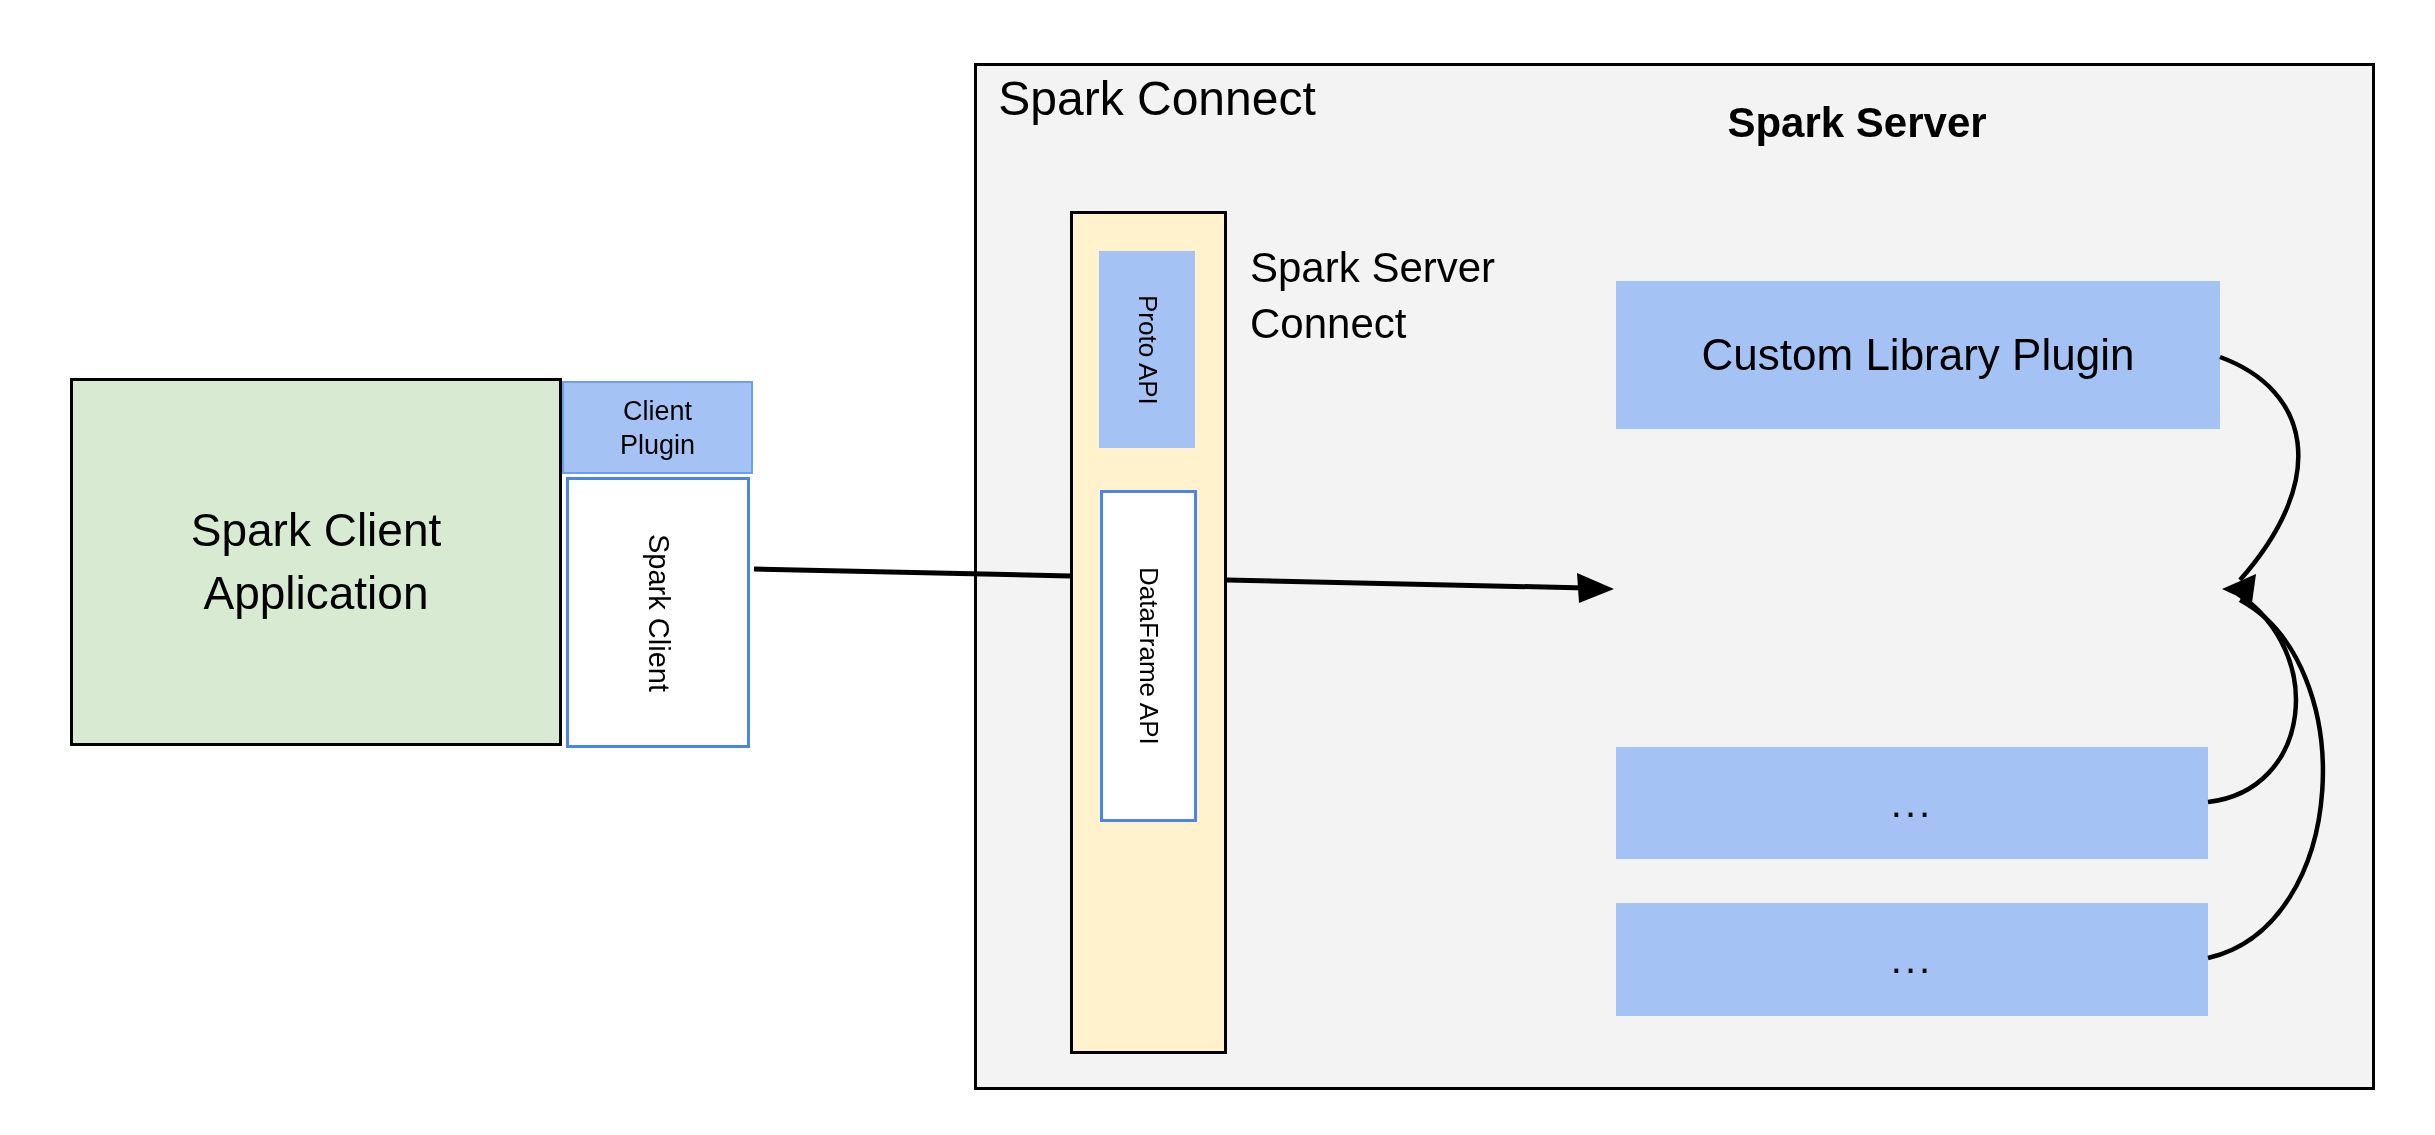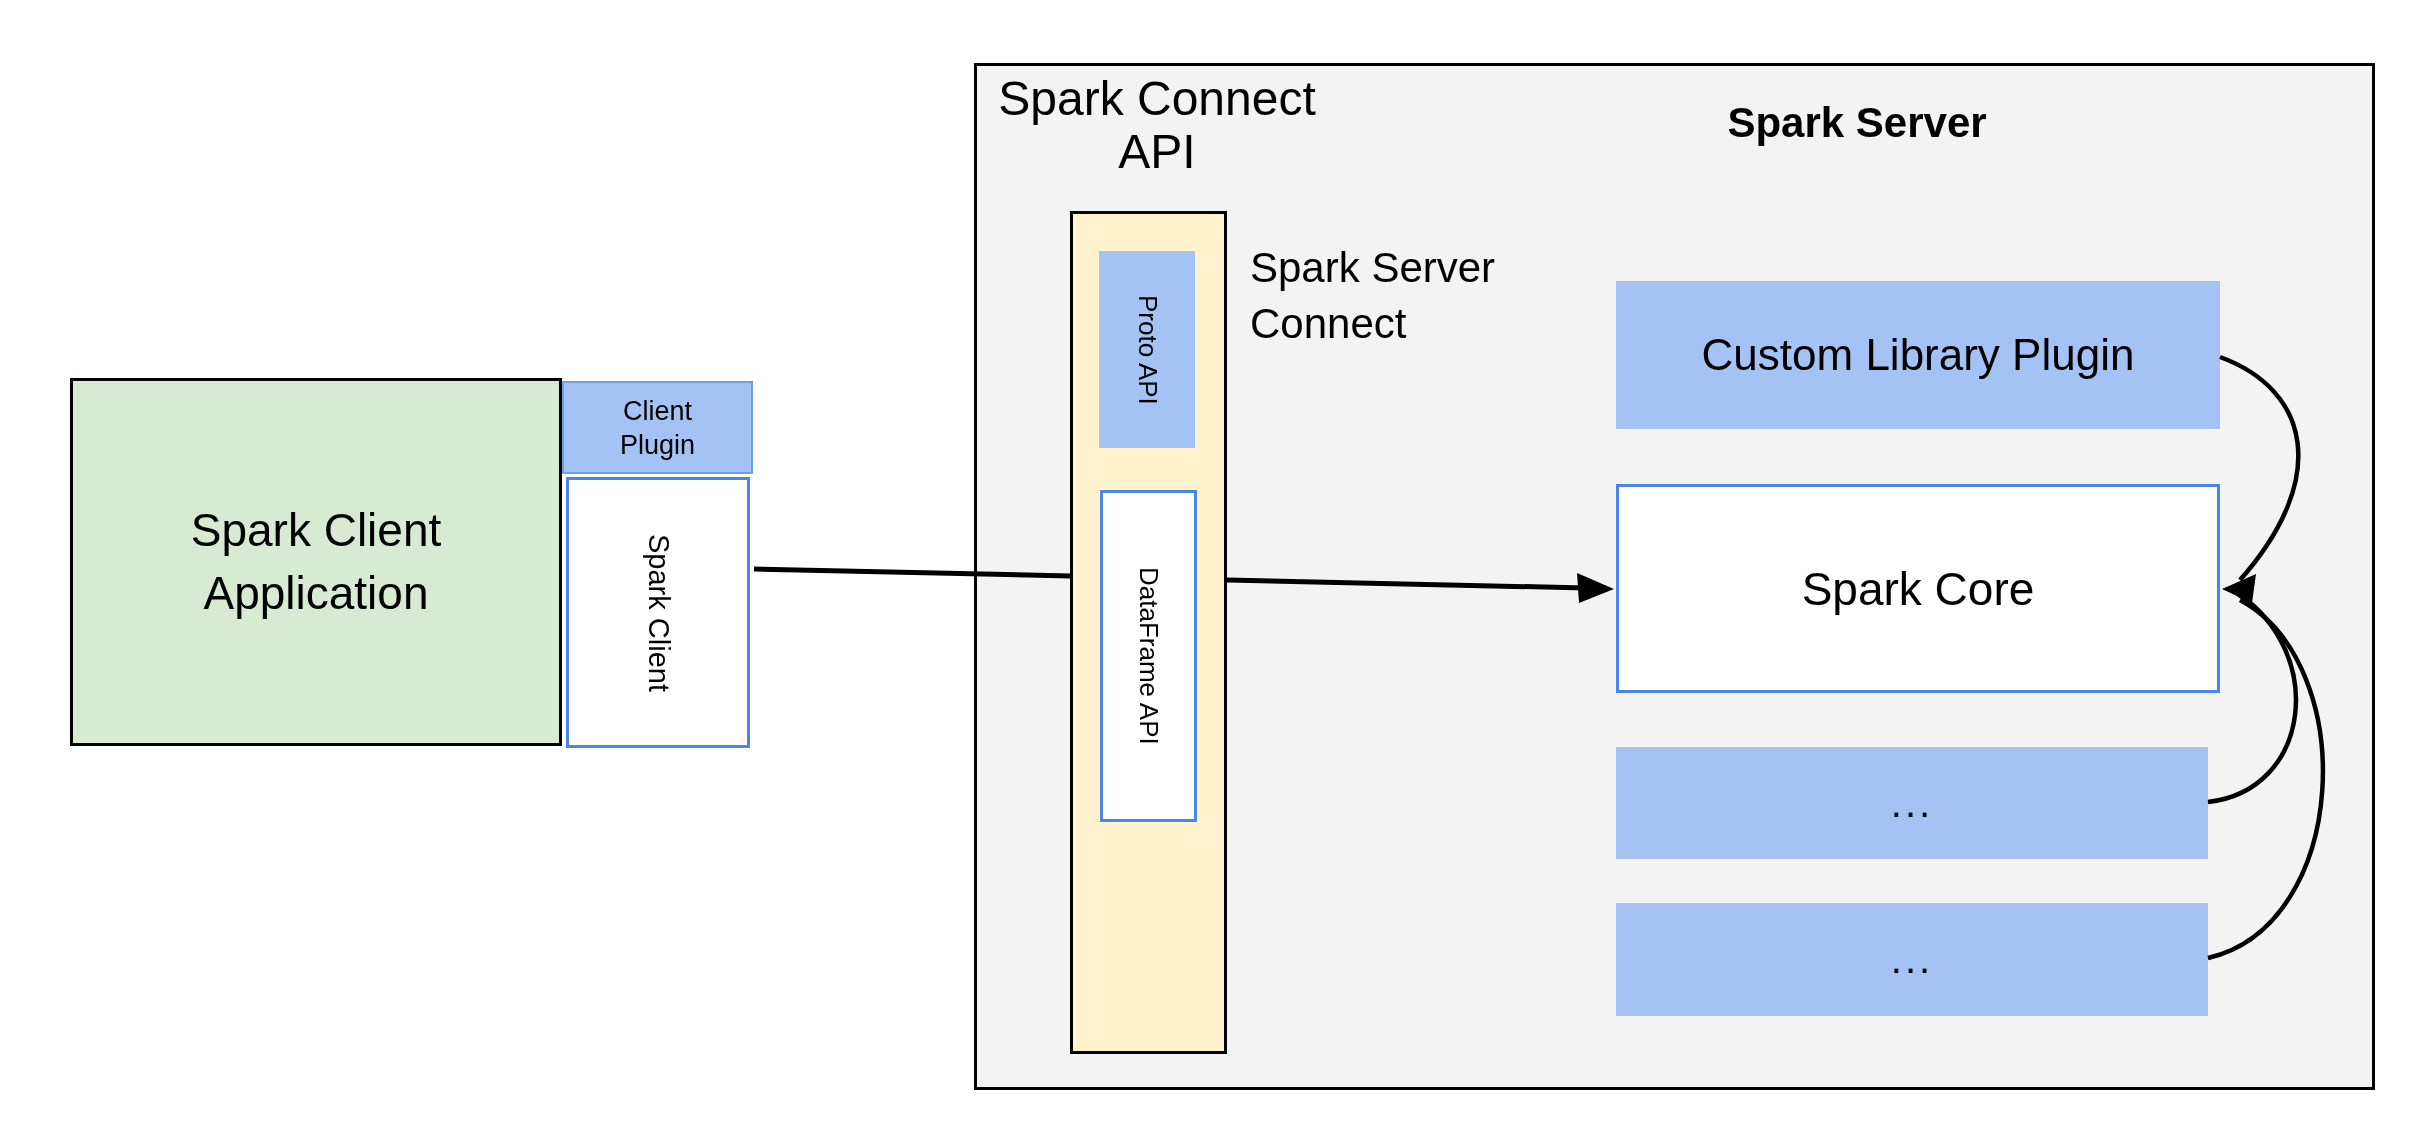--- a/index.html
+++ b/index.html
@@ -142,21 +142,20 @@
   </div>
 
   <div class="abs sc-box">
     <span class="vtext">Spark Client</span>
   </div>
 
   <div class="abs gray-panel"></div>
 
   <div class="abs sca-title">
     <div>Spark Connect</div>
-    <div>API</div>
   </div>
 
   <div class="abs ss-title">Spark Server</div>
 
   <div class="abs yellow-box"></div>
 
   <div class="abs proto-box">
     <span class="vtext">Proto API</span>
   </div>
 
@@ -164,21 +163,20 @@
     <span class="vtext">DataFrame API</span>
   </div>
 
   <div class="abs ssl-label">
     <div>Spark Server</div>
     <div>Connect</div>
   </div>
 
   <div class="abs clp-box">Custom Library Plugin</div>
 
-  <div class="abs core-box">Spark Core</div>
 
   <div class="abs ell-box ell-1">...</div>
   <div class="abs ell-box ell-2">...</div>
 
   <svg class="abs arrow-layer" viewBox="0 0 2435 1135" xmlns="http://www.w3.org/2000/svg">
 
     <path d="M754,569 L1070,576" stroke="#000000" stroke-width="5" fill="none"></path>
 
     <path d="M1227,580 L1586,588" stroke="#000000" stroke-width="5" fill="none"></path>
     <polygon points="1614,589 1577,573 1579,603" fill="#000000"></polygon>

